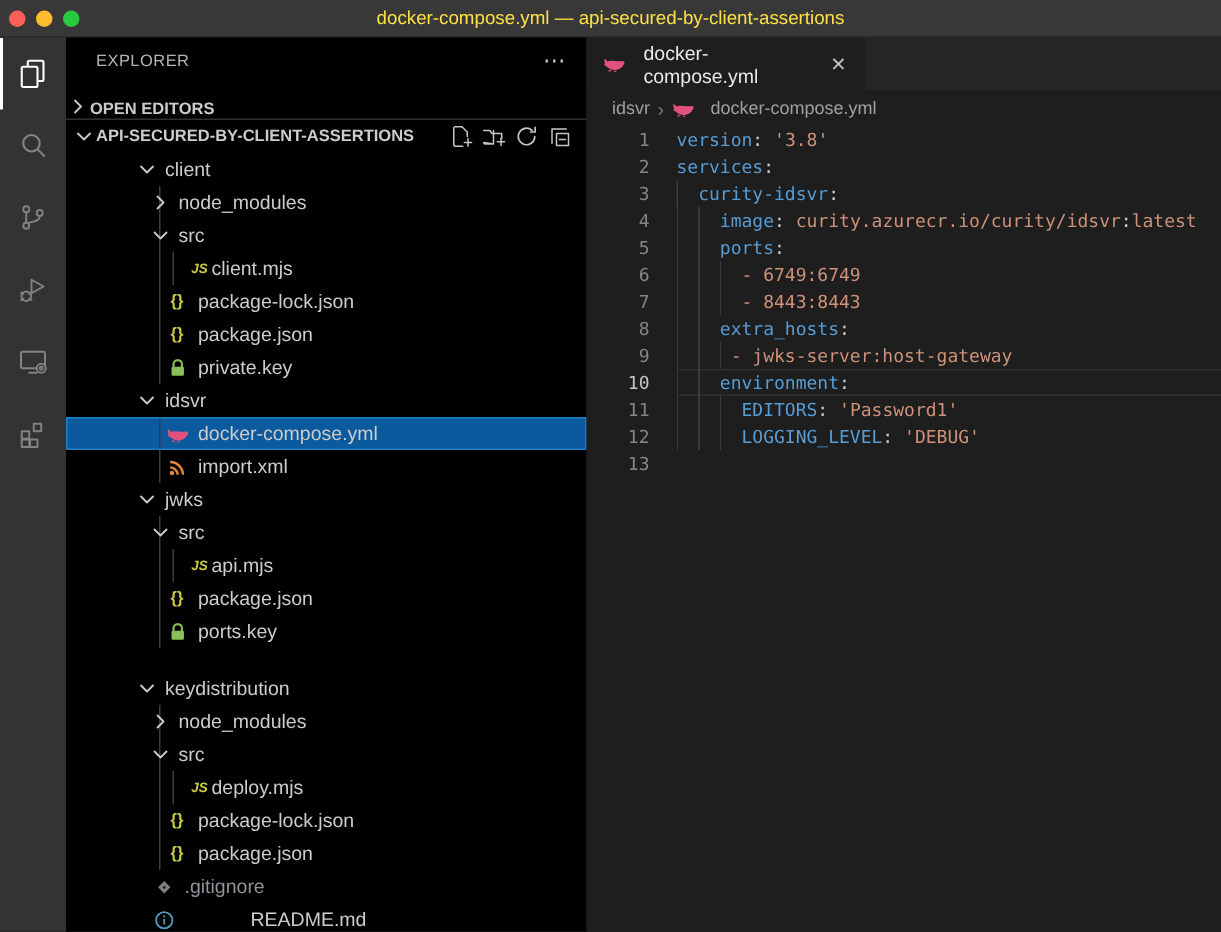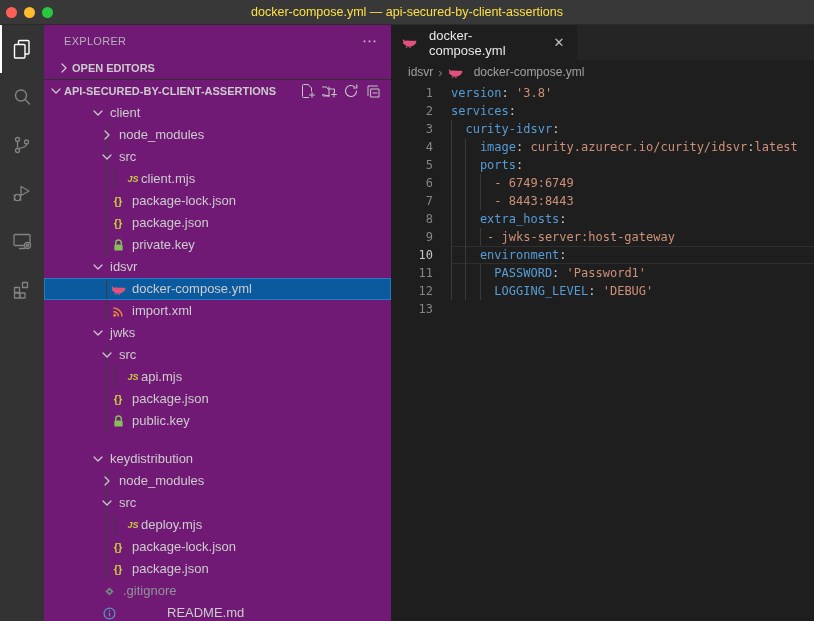--- a/index.html
+++ b/index.html
@@ -18,26 +18,26 @@
 
   
   .activitybar { position:absolute; left:0; top:25px; width:44px; height:596px; background:#333333; }
   .ab-item { height:48px; display:flex; align-items:center; justify-content:center;
              color:#828282; }
   .ab-item.active { color:#ffffff; box-shadow: inset 2px 0 0 #ffffff; }
   .ab-item svg { width:24px; height:24px; }
 
   
   .sidebar { position:absolute; left:44px; top:25px; width:347px; height:596px;
-             background:#701a75; color:#cccccc; }
+             background:#000000; color:#cccccc; }
   .sb-header { height:32px; display:flex; align-items:center; justify-content:space-between;
                padding:0 14px 0 20px; }
   .sb-title { font-size:11px; color:#b4b4b4; letter-spacing:0.3px; }
   .more-dots { color:#c5c5c5; font-size:15px; line-height:10px; cursor:default; }
-  .oe-row { height:22px; display:flex; align-items:center; padding-left:12px;
+  .oe-row { height:22px; display:flex; align-items:flex-end; padding-left:0;
             font-size:11px; font-weight:bold; color:#cccccc; }
   .section-row { height:23px; display:flex; align-items:center; padding-left:4px;
                  font-size:11px; font-weight:bold; color:#cccccc;
                  border-top:1px solid #303031;justify-content:center; }
   .section-label { flex:1; white-space:nowrap; overflow:hidden; }
   .section-actions { display:flex; gap:6px; padding-right:10px; }
   .section-actions .act { width:16px; height:16px; color:#c5c5c5; }
   .act svg { width:16px; height:16px; }
   .chev { width:16px; height:16px; flex:none; color:#cccccc; }
   .chev svg { width:16px; height:16px; }
@@ -274,21 +274,21 @@
         </span>
         <span class="tree-label">package.json</span>
       </div>
       <div class="tree-row" style="background-image: linear-gradient(rgb(60, 60, 60), rgb(60, 60, 60)); background-position: 62px 0px; background-size: 1px 100%; background-repeat: no-repeat; padding-left: 66px;">
         <span class="ficon">
           <svg viewBox="0 0 16 16">
             <path d="M5 7.2 V5.2 a3 3 0 0 1 6 0 V7.2" fill="none" stroke="var(--lock-green)" stroke-width="1.5"></path>
             <rect x="3.6" y="7" width="8.8" height="6.4" rx="1" fill="var(--lock-green)"></rect>
           </svg>
         </span>
-        <span class="tree-label">public.key</span>
+        <span class="tree-label">ports.key</span>
       </div>
       <div class="tree-row" style="padding-left: 46px; margin-top: 16px;">
         <span class="chev"><svg viewBox="0 0 16 16" fill="none" stroke="currentColor" stroke-width="1.2" stroke-linecap="round" stroke-linejoin="round">
             <path d="M4 6 l4 4 4 -4"></path>
           </svg></span>
         <span style="width: 4px;"></span>
         <span class="tree-label">keydistribution</span>
       </div>
       <div class="tree-row" style="background-image: linear-gradient(rgb(60, 60, 60), rgb(60, 60, 60)); background-position: 62px 0px; background-size: 1px 100%; background-repeat: no-repeat; padding-left: 55px;">
         <span class="chev"><svg viewBox="0 0 16 16" fill="none" stroke="currentColor" stroke-width="1.2" stroke-linecap="round" stroke-linejoin="round">
@@ -406,21 +406,21 @@
       <div class="code-line">
         <span class="gutter">9</span>
         <span class="line-body"><span class="ind" style="width: 36.1px;"></span><span class="tk-v">- jwks-server:host-gateway</span></span>
       </div>
       <div class="code-line active">
         <span class="gutter">10</span>
         <span class="line-body"><span class="ind" style="width: 28.88px;"></span><span class="tk-k">environment</span><span class="tk-p">:</span></span>
       </div>
       <div class="code-line">
         <span class="gutter">11</span>
-        <span class="line-body"><span class="ind" style="width: 43.32px;"></span><span class="tk-k">PASSWORD</span><span class="tk-p">:</span><span class="tk-s"> </span><span class="tk-v">'Password1'</span></span>
+        <span class="line-body"><span class="ind" style="width: 43.32px;"></span><span class="tk-k">EDITORS</span><span class="tk-p">:</span><span class="tk-s"> </span><span class="tk-v">'Password1'</span></span>
       </div>
       <div class="code-line">
         <span class="gutter">12</span>
         <span class="line-body"><span class="ind" style="width: 43.32px;"></span><span class="tk-k">LOGGING_LEVEL</span><span class="tk-p">:</span><span class="tk-s"> </span><span class="tk-v">'DEBUG'</span></span>
       </div>
       <div class="code-line">
         <span class="gutter">13</span>
         <span class="line-body"></span>
       </div>
     </div>

